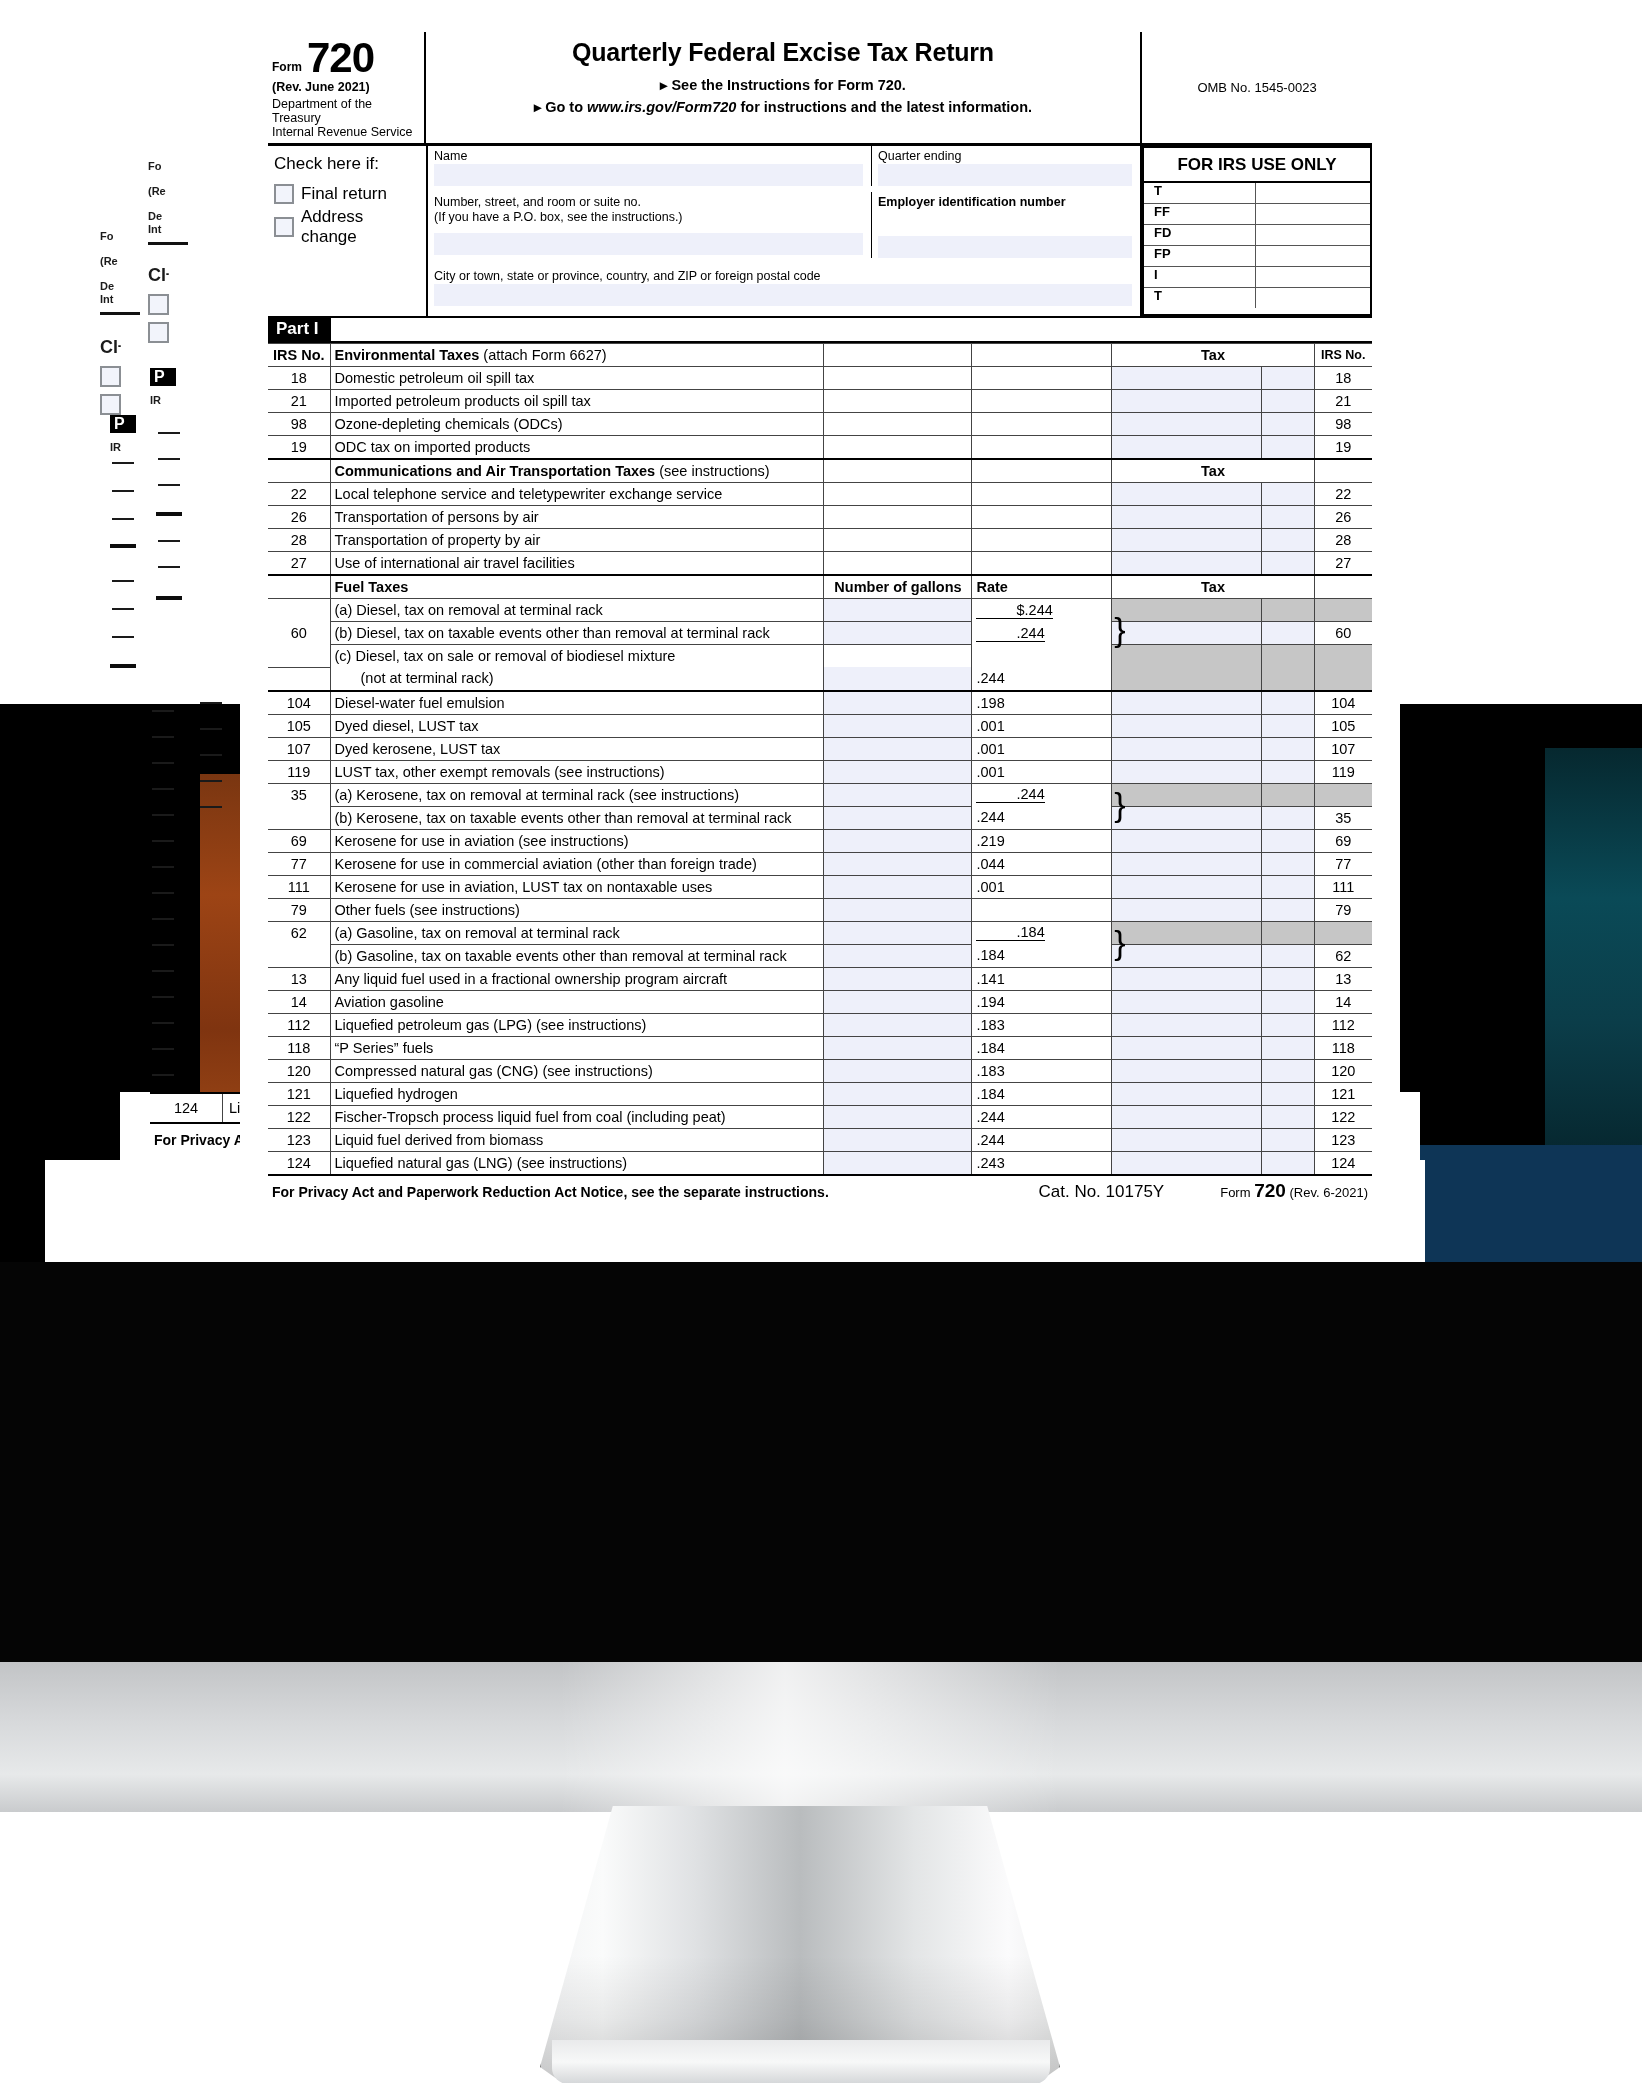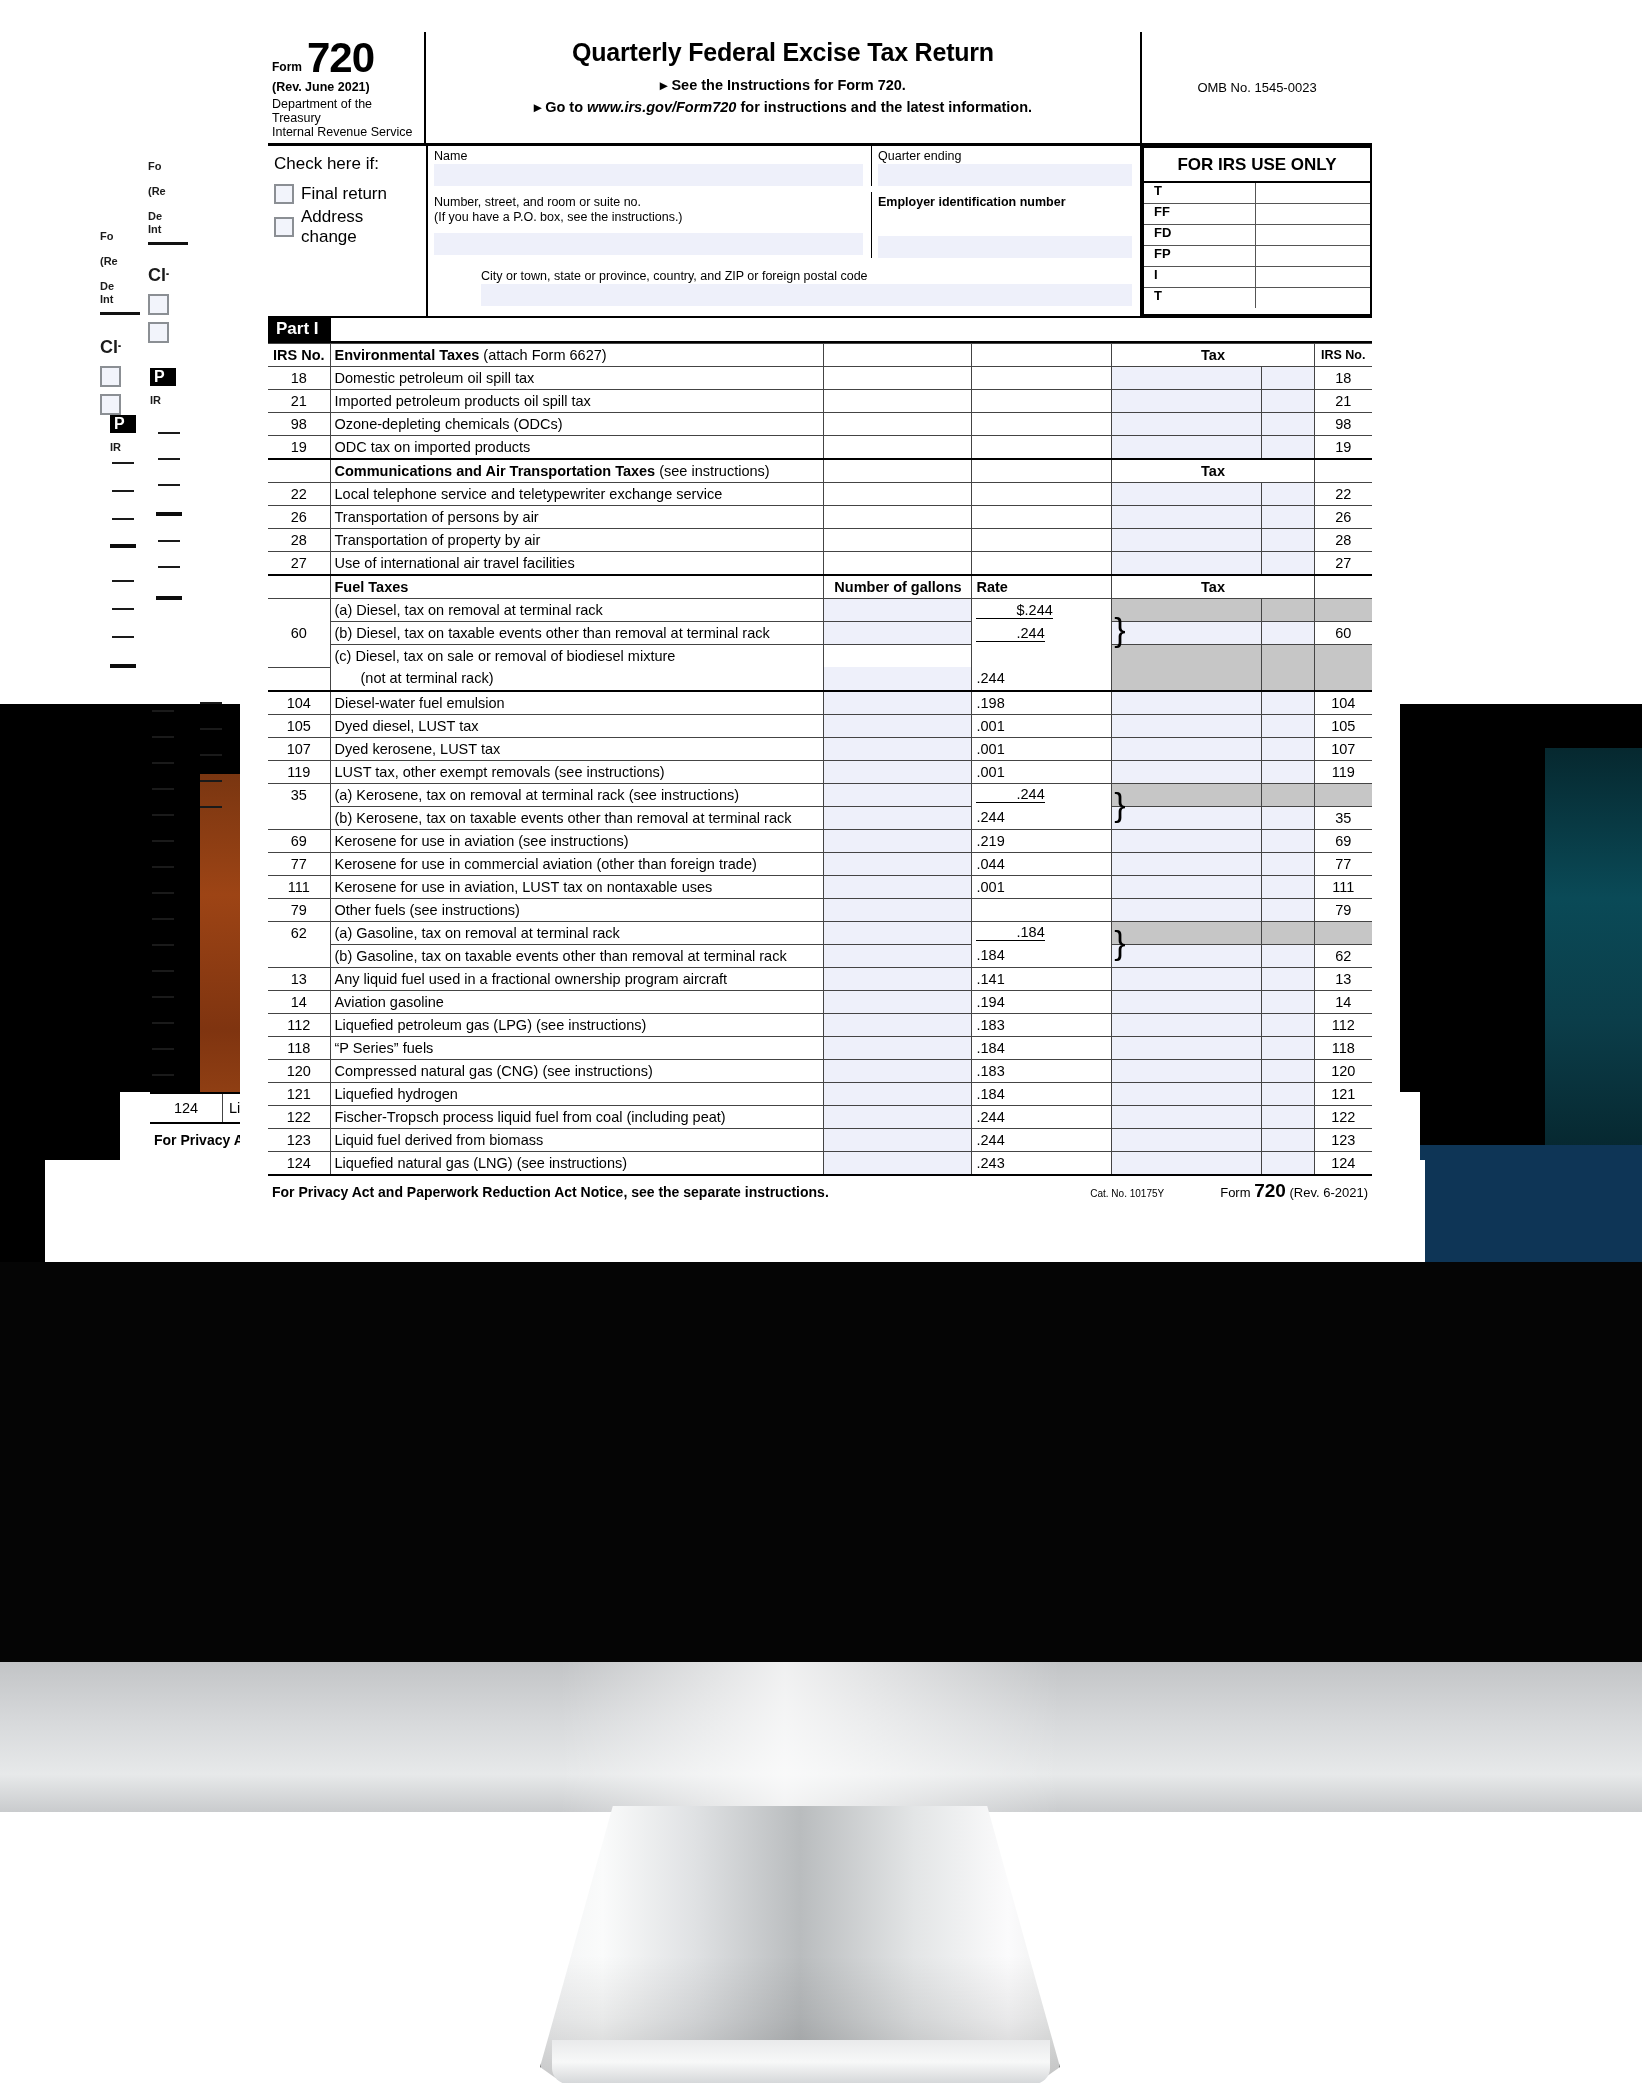--- a/index.html
+++ b/index.html
@@ -105,21 +105,21 @@
   .white{background:#fff!important;}
   .hdrcell{font-weight:700;text-align:center;font-size:13.5px;}
   .thick-bot td{border-bottom:2px solid #000!important;}
   .rate-ul{display:inline-block;border-bottom:1px solid #000;padding:0 0 0 40px;}
   .brace{position:absolute;font-size:34px;line-height:0;font-weight:300;}
   .relcell{position:relative;}
 
   
   .foot{display:flex;align-items:baseline;font-size:14px;padding:4px 4px 2px 4px;}
   .foot-l{font-weight:700;}
-  .foot-c{margin-left:auto;font-size:10px;}
+  .foot-c{margin-left:auto;font-size:17px;}
   .foot-r{margin-left:56px;font-size:13px;}
   .foot-r b{font-size:19px;font-weight:700;}
 
   .mini-row{display:flex;align-items:center;border-top:2px solid #000;border-bottom:2px solid #000;font-size:14.5px;}
   .mini-row > div{padding:2px 6px;height:24px;display:flex;align-items:center;}
 </style>
 </head>
 <body>
 
 <div id="stage">
@@ -314,21 +314,21 @@
             <div>
               <div class="fld-lbl">Number, street, and room or suite no.</div>
               <div class="fld-lbl" style="padding-top:0;">(If you have a P.O. box, see the instructions.)</div>
               <div class="fld-in" style="margin-top:8px;"></div>
             </div>
             <div>
               <div class="fld-lbl b" style="font-weight:700;">Employer identification number</div>
               <div class="fld-in" style="margin-top:26px;"></div>
             </div>
           </div>
-          <div style="margin-top:8px;padding-left:47px;">
+          <div style="margin-top:8px;">
             <div class="fld-lbl">City or town, state or province, country, and ZIP or foreign postal code</div>
             <div class="fld-in"></div>
           </div>
           <div style="height:10px;"></div>
         </div>
 
         <div class="irsuse irsbox">
           <div class="irsuse-t">FOR IRS USE ONLY</div>
           <div class="irs-r">
               <div class="irs-k">T</div>

